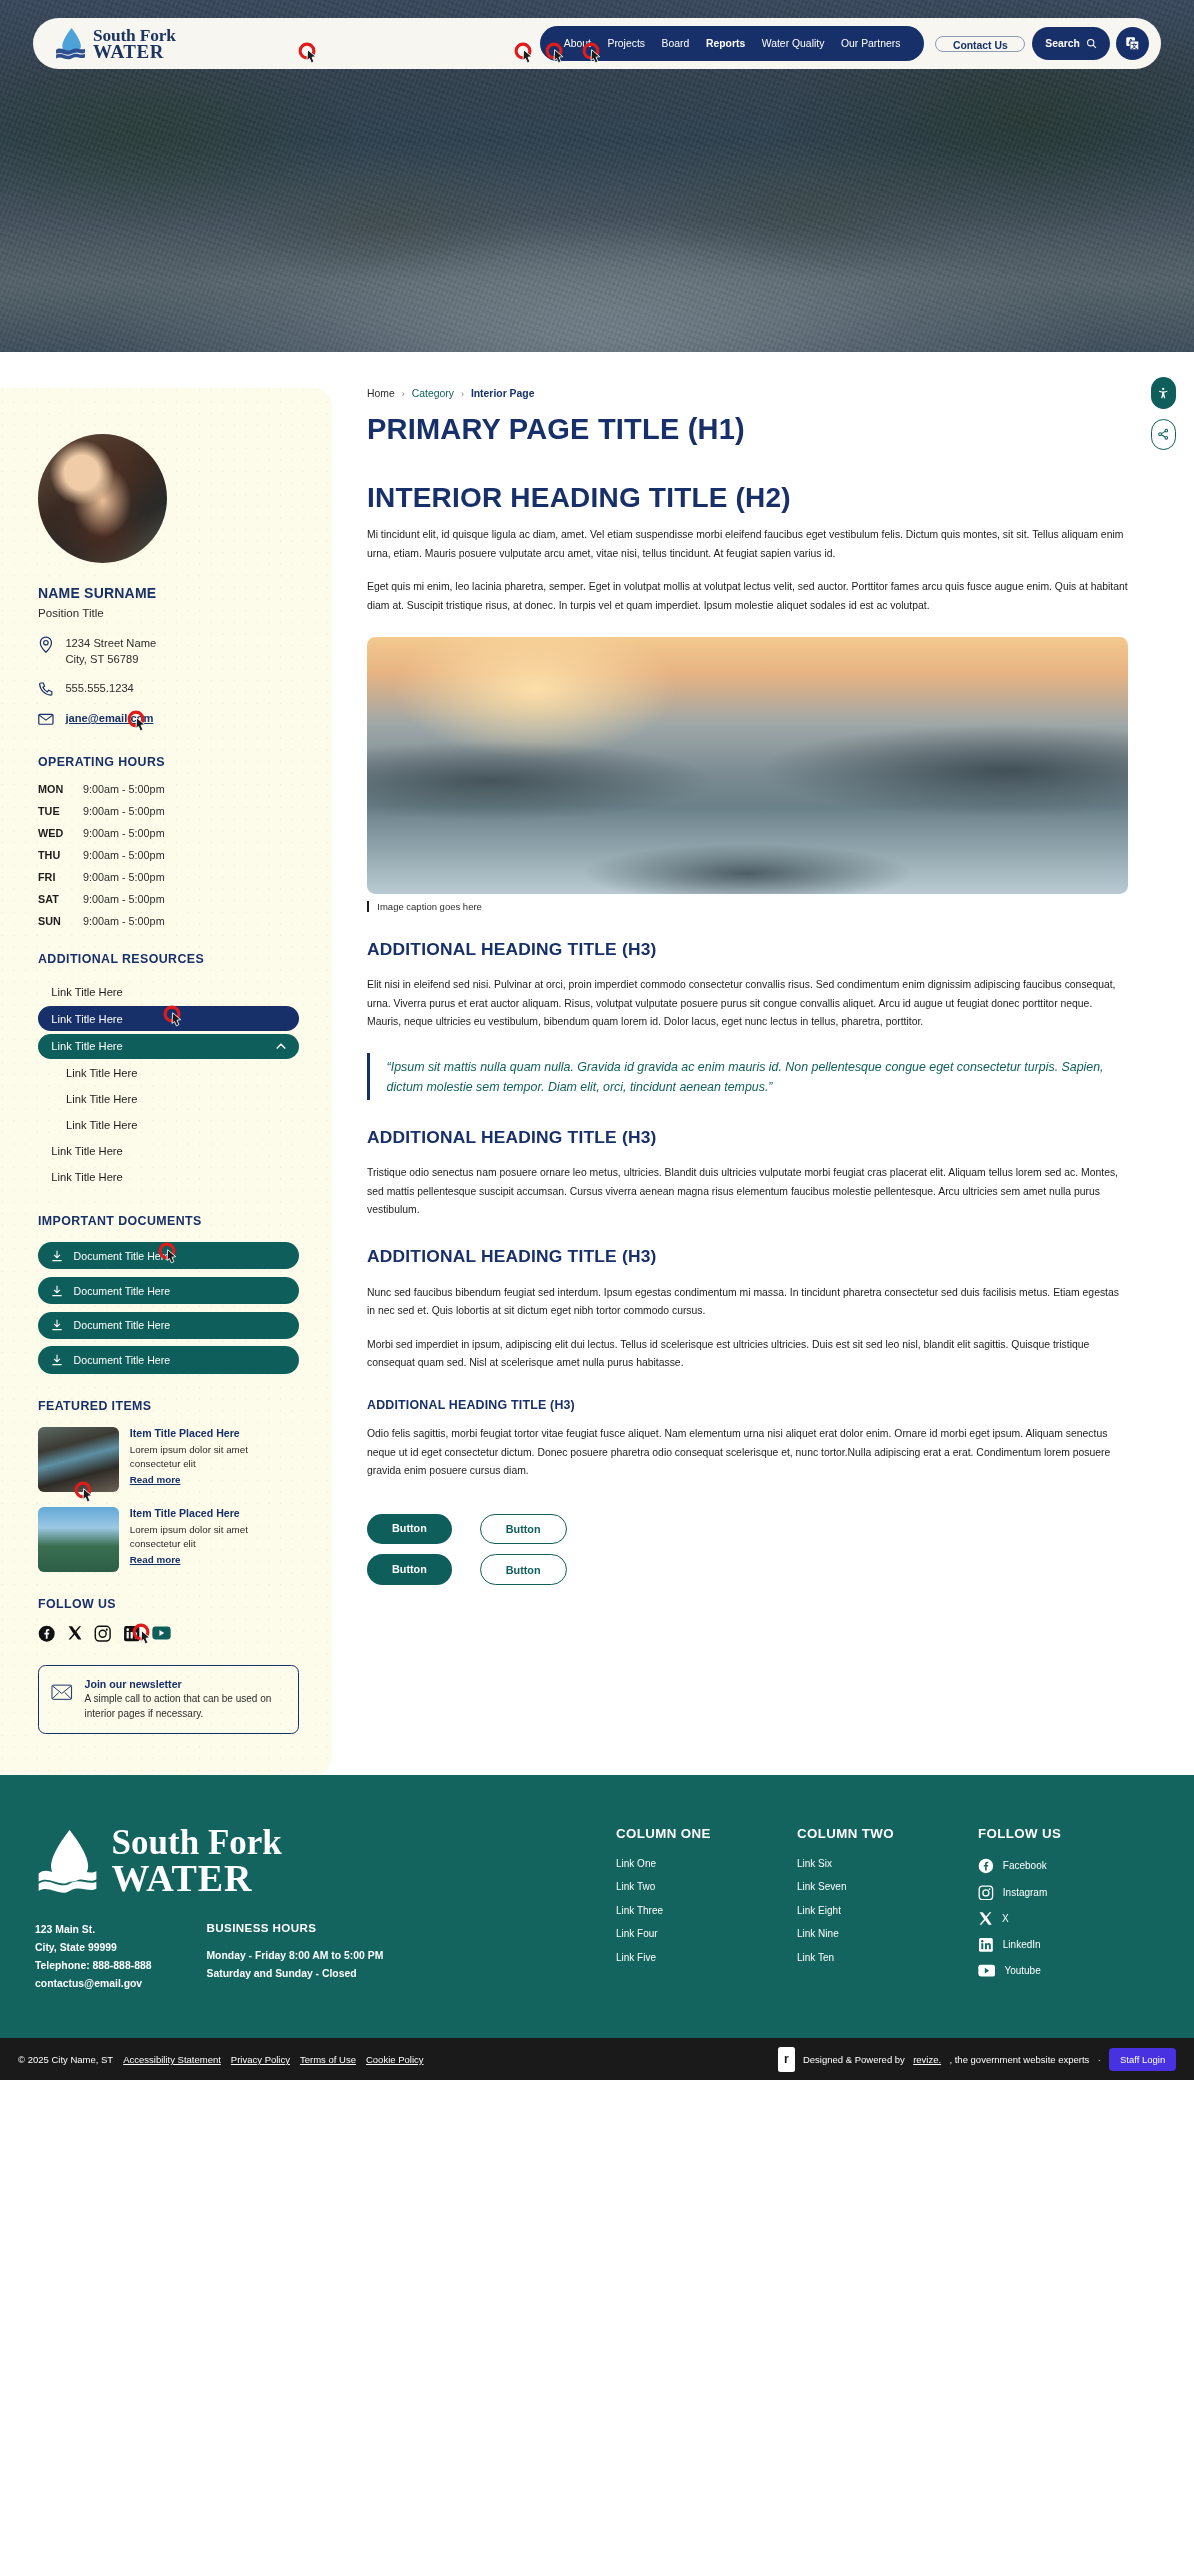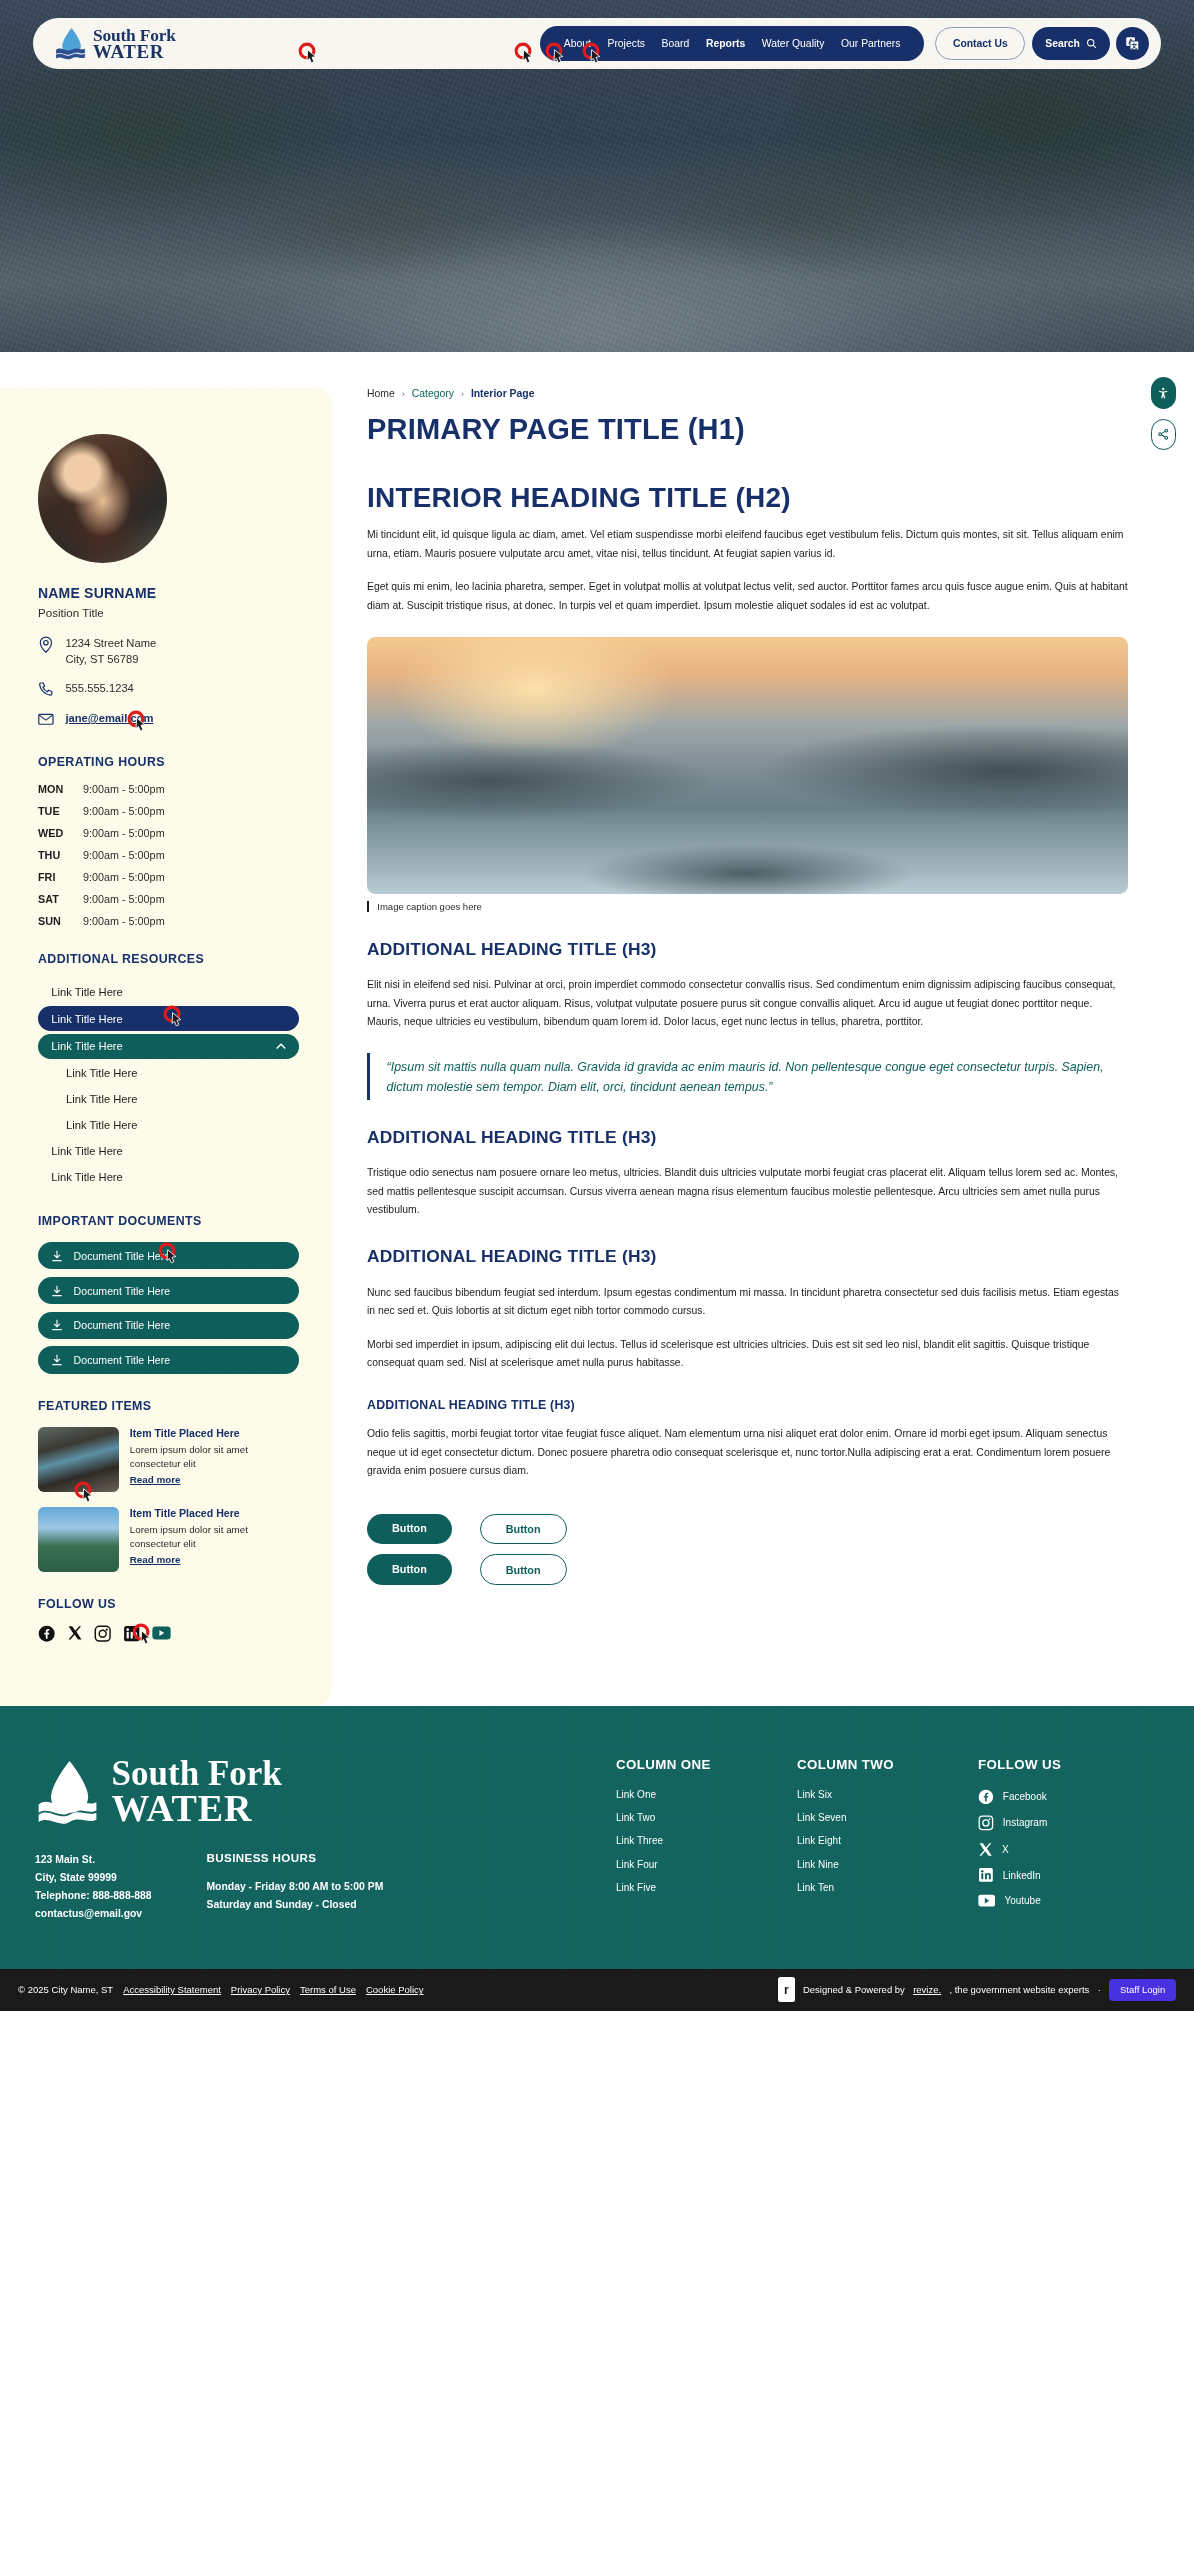--- a/index.html
+++ b/index.html
@@ -62,23 +62,23 @@
     color: #fff; text-decoration: none;
     font-size: 10.4px; padding: 0 8.3px;
     font-family: "Liberation Sans Narrow","Liberation Sans",sans-serif; font-stretch: condensed;
     white-space: nowrap;
     position: relative;
   }
   .nav-pill a.active { font-weight: 700; }
   .nav-right { margin-left: 11.6px; display: flex; align-items: center; gap: 6.6px; }
   .btn-contact {
     border: 0.8px solid #8e9bb5; color: #17306a; background: transparent;
-    height: 33px; border-radius: 25px; padding: 0 16.6px; font-size: 10.4px;
+    height: 16px; border-radius: 25px; padding: 0 16.6px; font-size: 10.4px;
     font-family: "Liberation Sans Narrow","Liberation Sans",sans-serif; font-stretch: condensed;
-    font-weight: 700; display:flex; align-items:center; position: relative;
+    font-weight: 700; display:flex; align-items:flex-end; position: relative;
   }
   .btn-search {
     background: #17306a; color: #fff; height: 33px; border-radius: 25px;
     padding: 0 13.3px; font-size: 10.4px; font-weight: 700;
     font-family: "Liberation Sans Narrow","Liberation Sans",sans-serif; font-stretch: condensed;
     display: flex; align-items: center; gap: 5.8px; position: relative;
   }
   .btn-lang {
     background: #17306a; width: 33px; height: 33px; border-radius: 50%;
     display:flex; align-items:center; justify-content:center; position: relative;
@@ -479,20 +479,30 @@
       <a href="#"><svg width="19" height="14" viewBox="0 0 28 20">
             <rect x="0.5" y="0.5" width="27" height="19" rx="5" fill="#0e5f5b"></rect>
             <path d="M11 5.5l7 4.5-7 4.5z" fill="#fff"></path>
           </svg></a>
       <svg class="cursor" style="left:93px;top:-2.5px" viewBox="0 0 40 40">
         <circle cx="16" cy="16" r="11" fill="none" stroke="#e01b1b" stroke-width="5"></circle>
         <path d="M17 14 L30 25 L24 26 L27 33 L23 35 L20 28 L16 31 Z" fill="#1c1c1c" stroke="#fff" stroke-width="1.4"></path>
       </svg>
     </div>
 
+    <div class="news-box">
+      <svg width="33" height="28" viewBox="0 0 44 36" fill="none" stroke="#17306a" stroke-width="2">
+        <rect x="2" y="4" width="40" height="29" rx="2.5"></rect>
+          <path d="M3 5.5L22 21 41 5.5M3 31.5L16 19M41 31.5L28 19"></path>
+      </svg>
+      <div>
+        <div class="news-title">Join our newsletter</div>
+        <div class="news-desc">A simple call to action that can be used on interior pages if necessary.</div>
+      </div>
+    </div>
   </aside>
 
   <main class="main">
     <div class="crumbs">
       <a href="#" class="cb-home">Home</a>
       <span class="cb-sep">›</span>
       <a href="#" class="cb-cat">Category</a>
       <span class="cb-sep">›</span>
       <span class="cb-cur">Interior Page</span>
     </div>

